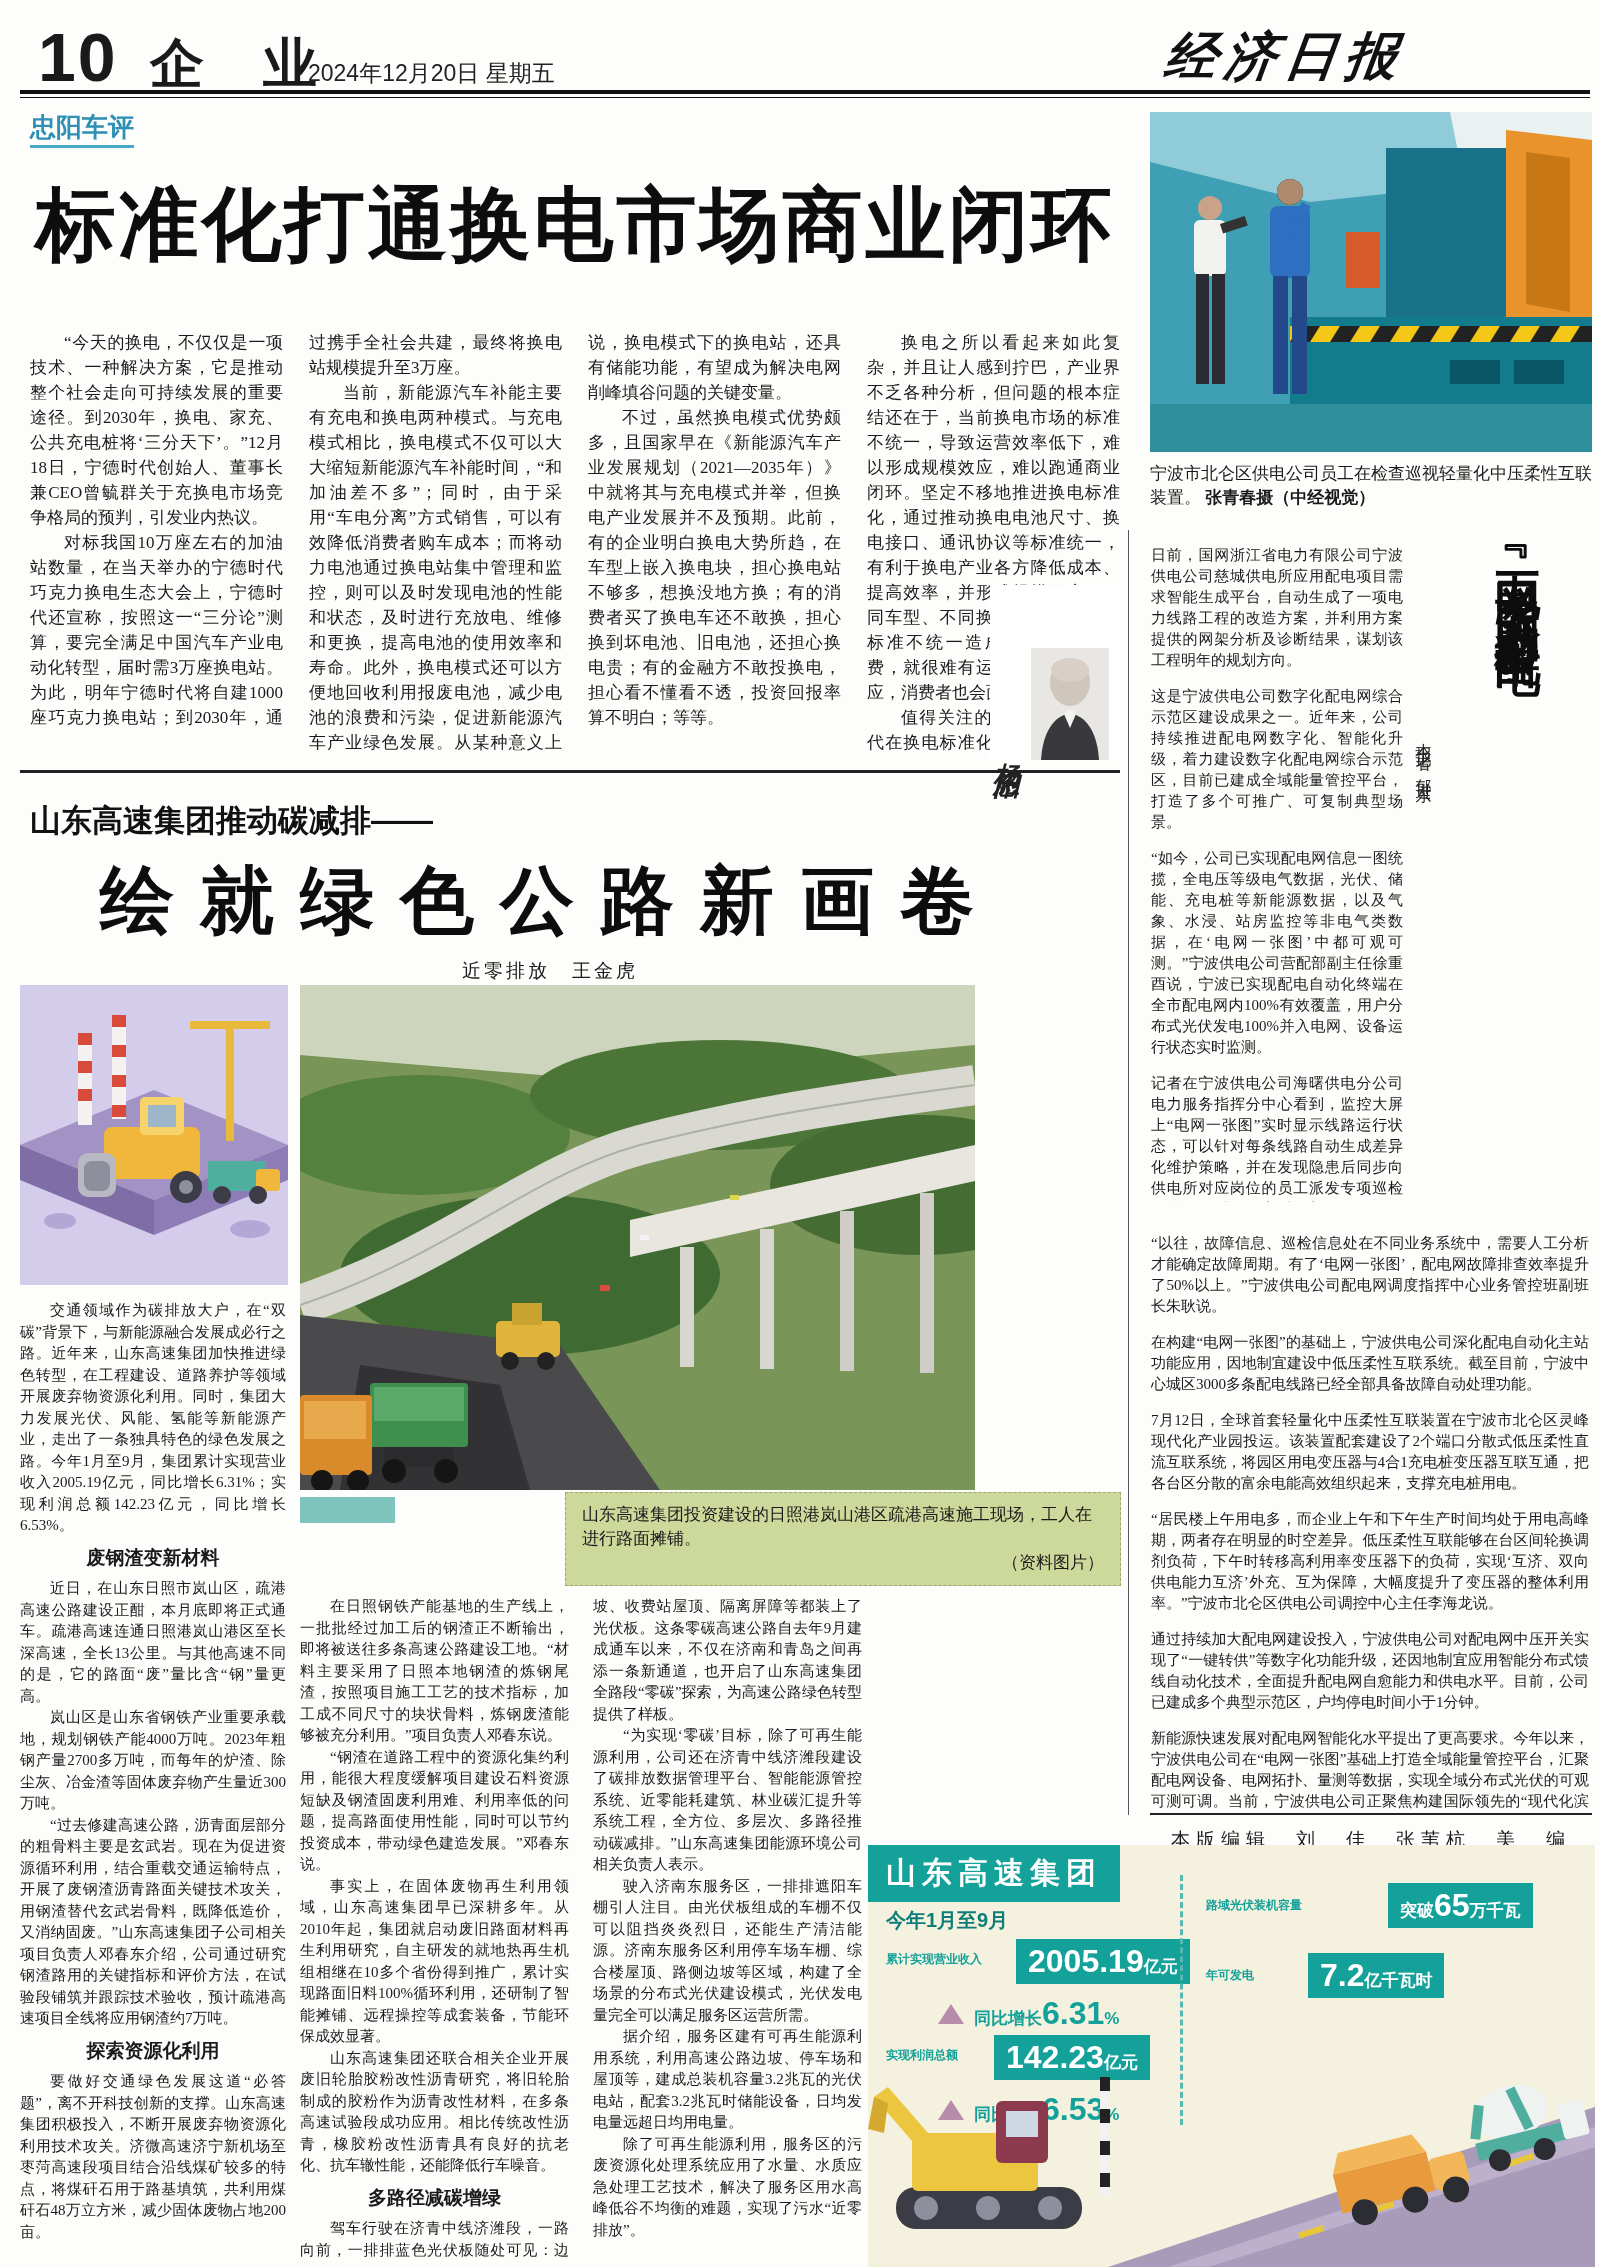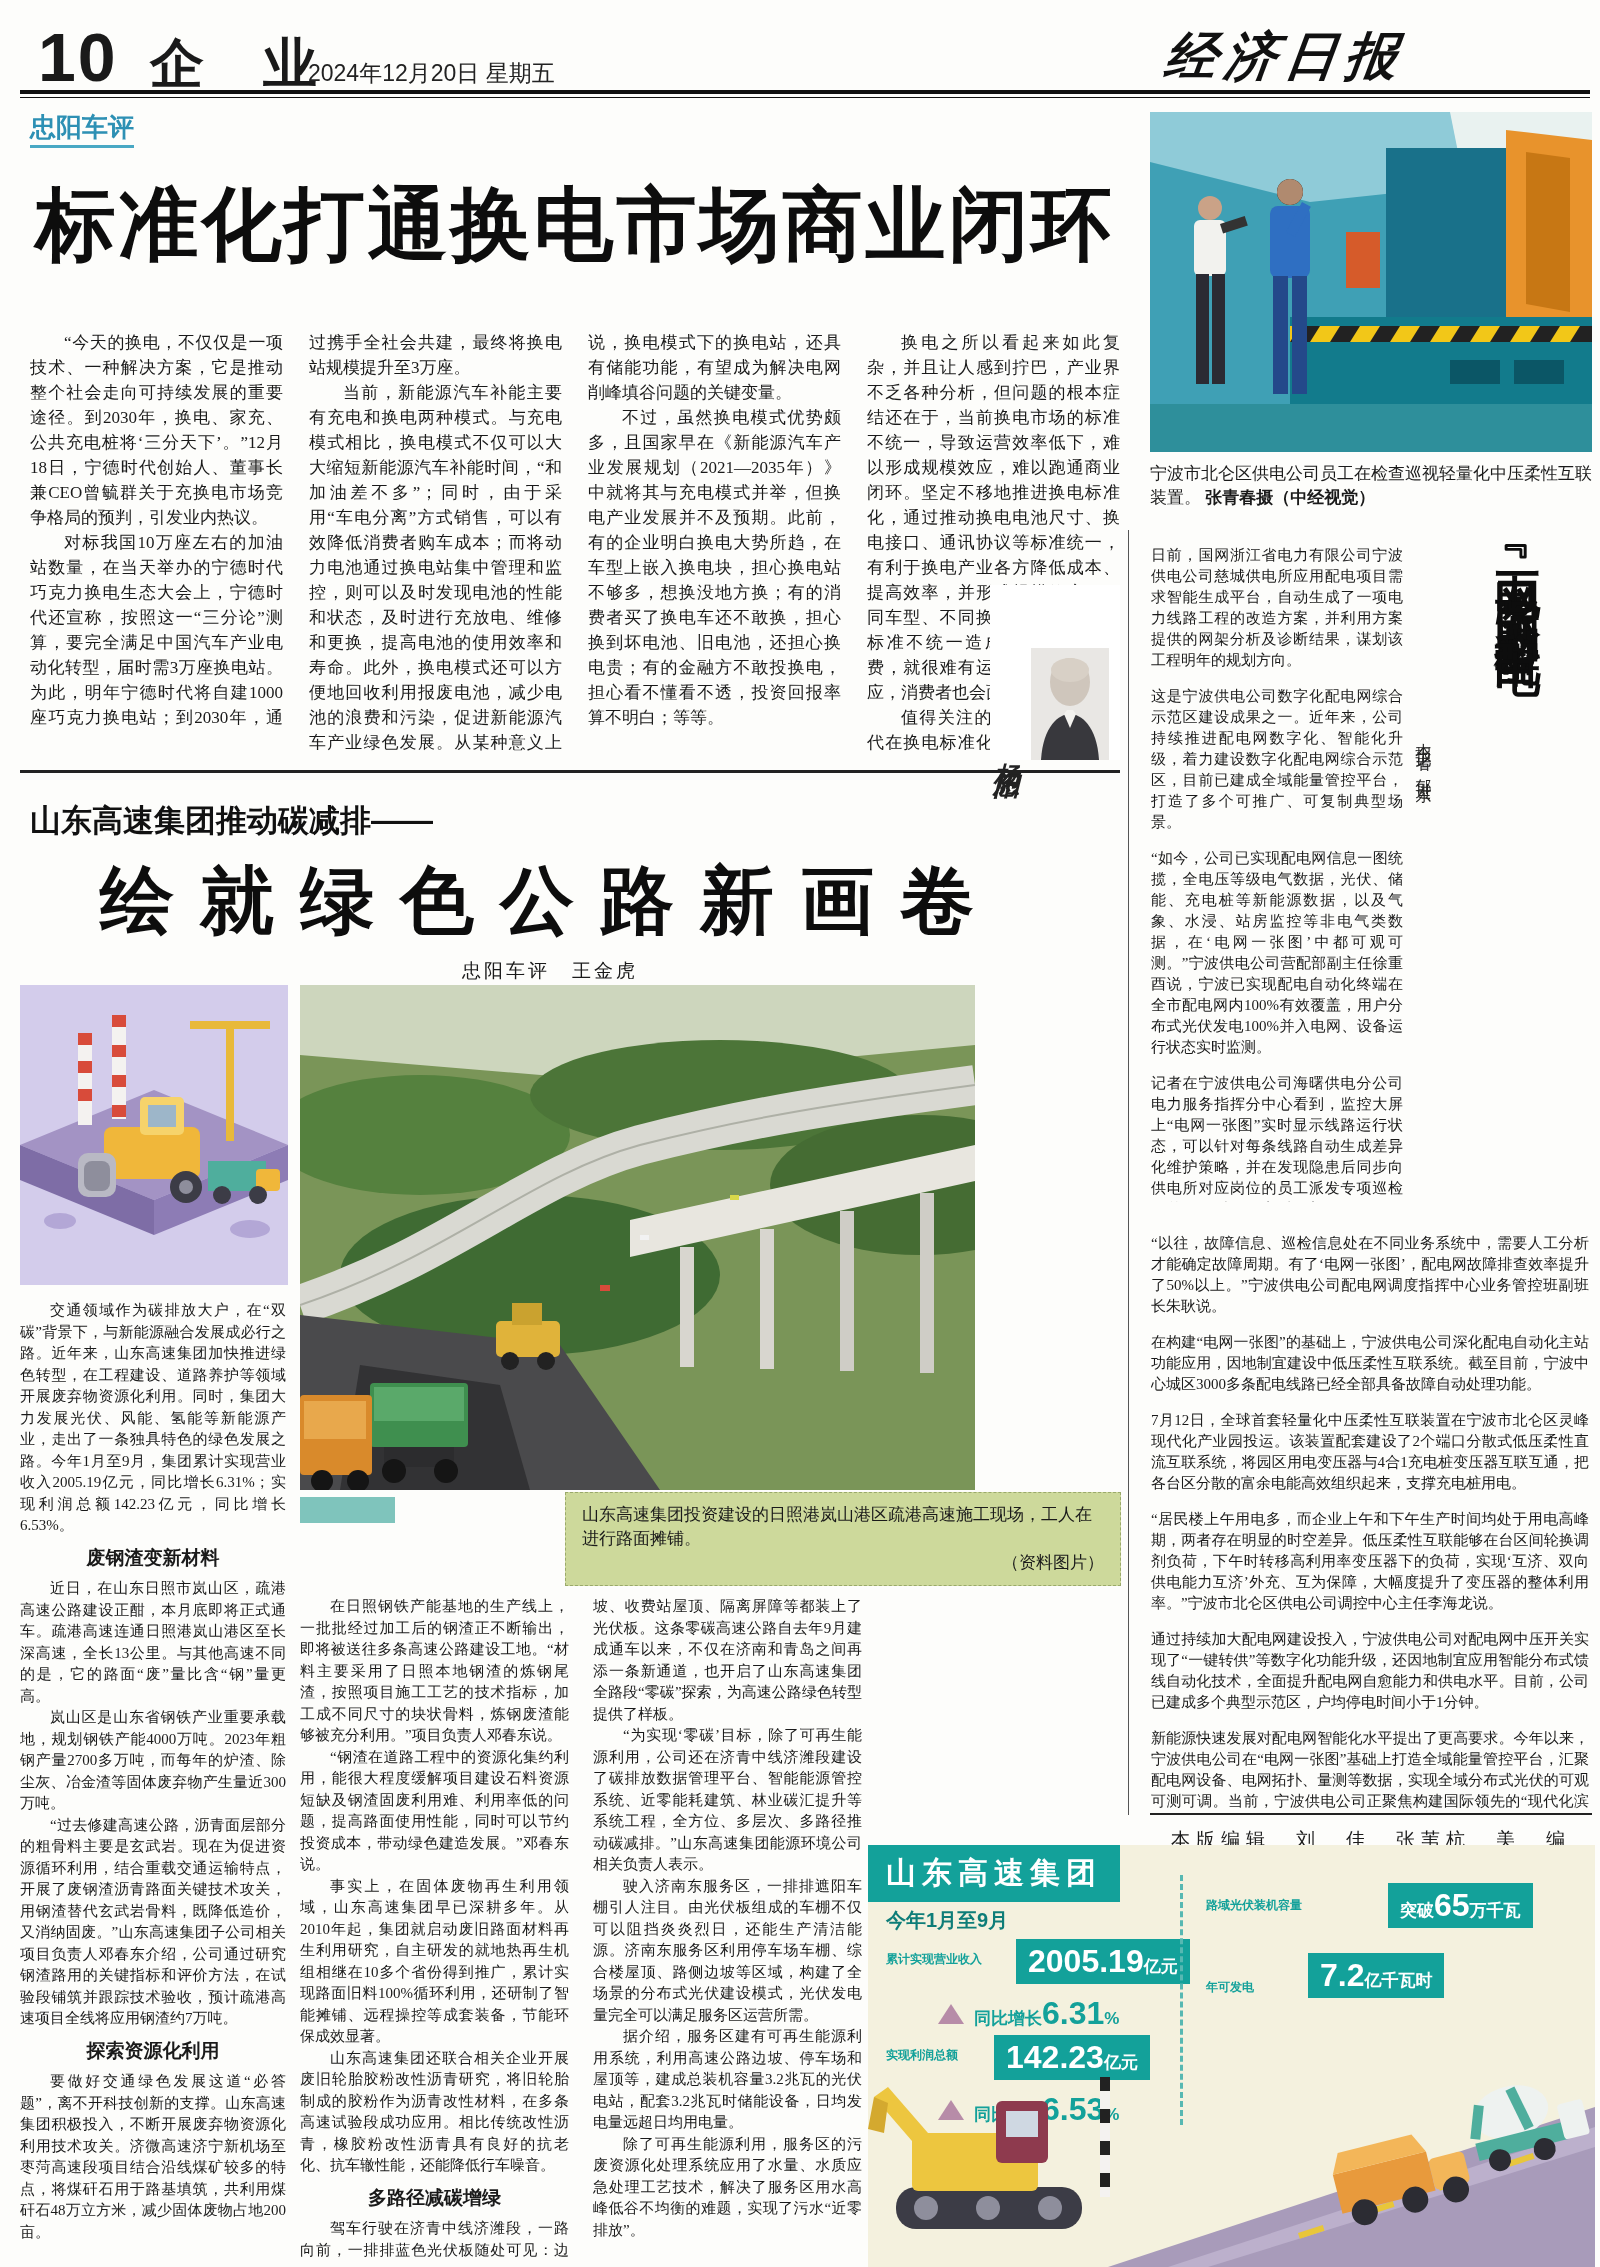--- a/index.html
+++ b/index.html
@@ -172,21 +172,21 @@
       <p>通过持续加大配电网建设投入，宁波供电公司对配电网中压开关实现了“一键转供”等数字化功能升级，还因地制宜应用智能分布式馈线自动化技术，全面提升配电网自愈能力和供电水平。目前，公司已建成多个典型示范区，户均停电时间小于1分钟。</p>
       <p>新能源快速发展对配电网智能化水平提出了更高要求。今年以来，宁波供电公司在“电网一张图”基础上打造全域能量管控平台，汇聚配电网设备、电网拓扑、量测等数据，实现全域分布式光伏的可观可测可调。当前，宁波供电公司正聚焦构建国际领先的“现代化滨海大都市”新型配电系统目标，不断增强综合规划、供电保障、电网承载等能力，力争用3年时间打造可推广可复制的新型配电系统市域样板。</p>
     </div>
   </div>
   <div class="abs editor-line" style="left:1150px;top:1813px;width:442px;">本版编辑　刘　佳　张苇杭　美　编　高　妍</div>
 
   <div class="abs divider" style="left:20px;top:770px;width:1100px;"></div>
 
   <div class="abs kicker" style="left:30px;top:800px;">山东高速集团推动碳减排——</div>
   <div class="abs mid-headline" style="left:60px;top:852px;width:980px;">绘就绿色公路新画卷</div>
-  <div class="abs mid-byline" style="left:60px;top:958px;width:980px;">忠阳车评　王金虎</div>
+  <div class="abs mid-byline" style="left:60px;top:958px;width:980px;">近零排放　王金虎</div>
 
   <svg class="abs" style="left:20px;top:985px;" width="268" height="300" viewBox="0 0 268 300">
     <rect width="268" height="300" fill="#d3cceb"></rect>
     <polygon points="0,160 134,105 268,160 134,215" fill="#a393c4"></polygon>
     <polygon points="0,160 134,215 134,250 0,195" fill="#7e6da6"></polygon>
     <polygon points="268,160 134,215 134,250 268,195" fill="#8d7cb5"></polygon>
     <g>
       <rect x="58" y="48" width="14" height="92" fill="#f4f2f0"></rect>
       <rect x="58" y="48" width="14" height="12" fill="#d84b3a"></rect>
       <rect x="58" y="76" width="14" height="12" fill="#d84b3a"></rect>
@@ -310,21 +310,21 @@
     <div class="abs ig-growth" style="left:70px;top:246px;">
       <span class="tri-up"></span><span class="small">同比增长</span><span class="big">6.53</span><span class="small">%</span>
     </div>
 
     <div class="abs ig-divider" style="left:312px;top:30px;height:250px;"></div>
 
     <div class="abs ig-label" style="left:338px;top:52px;">路域光伏装机容量</div>
     <div class="abs ig-box" style="left:520px;top:38px;">
       <span class="small">突破</span><span class="big">65</span><span class="small">万千瓦</span>
     </div>
-    <div class="abs ig-label" style="left:338px;top:122px;margin-top:12px;">年可发电</div>
+    <div class="abs ig-label" style="left:338px;top:122px;">年可发电</div>
     <div class="abs ig-box" style="left:440px;top:108px;">
       <span class="big">7.2</span><span class="small">亿千瓦时</span>
     </div>
 
     <svg class="abs" style="left:0;top:192px;" width="727" height="230" viewBox="0 0 727 230">
       <polygon points="240,230 727,70 727,230" fill="#a89bba"></polygon>
       <polygon points="300,230 727,90 727,110 340,230" fill="#bcb0cc"></polygon>
       <g>
         <rect x="430" y="196" width="26" height="6" fill="#e8c63a" transform="rotate(-18 430 196)"></rect>
         <rect x="500" y="172" width="26" height="6" fill="#e8c63a" transform="rotate(-18 500 172)"></rect>

